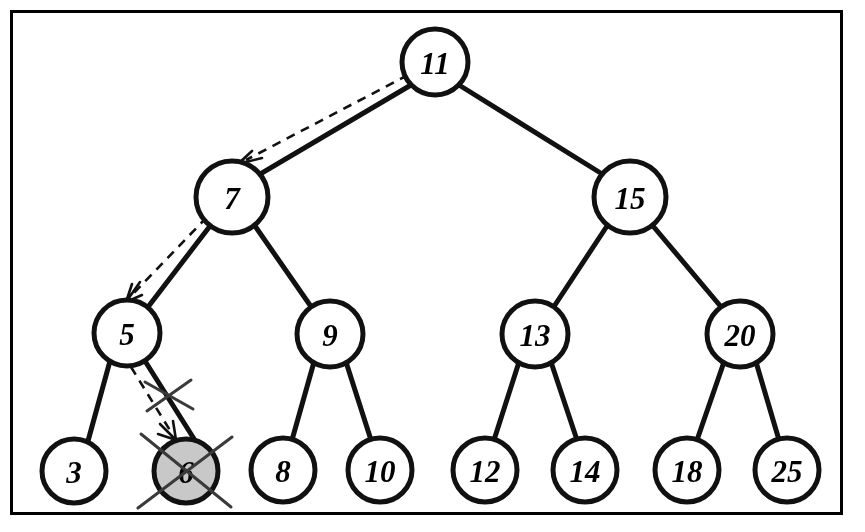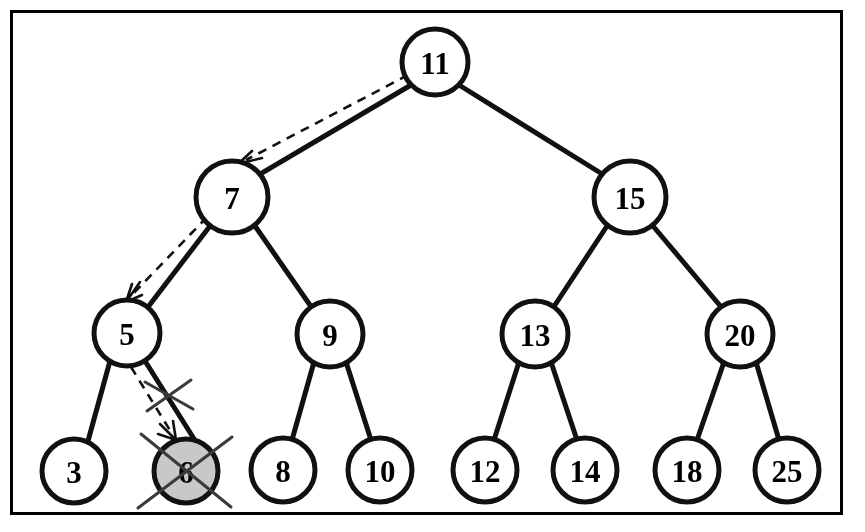--- a/index.html
+++ b/index.html
@@ -7,20 +7,21 @@
     padding: 0;
     background: #ffffff;
   }
   #canvas {
     position: relative;
     width: 865px;
     height: 532px;
     background: #ffffff;
     font-family: "Liberation Serif", "DejaVu Serif", serif;
     overflow: hidden;
+    font-style: italic;
   }
   #frame {
     position: absolute;
     left: 10px;
     top: 10px;
     width: 833px;
     height: 505px;
     border: 3px solid #000000;
     box-sizing: border-box;
   }

